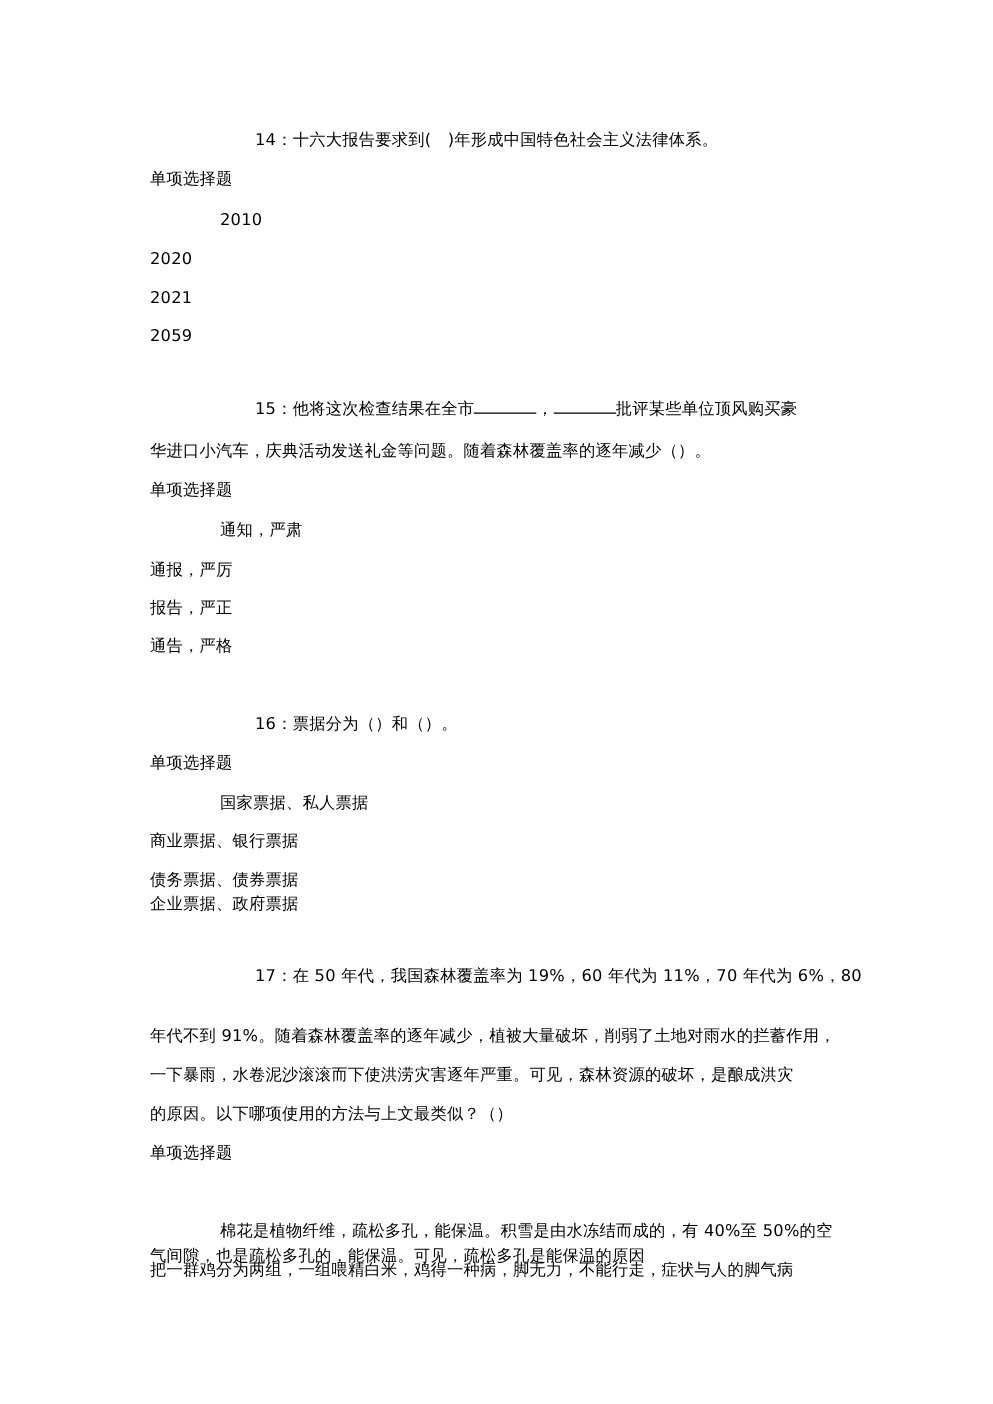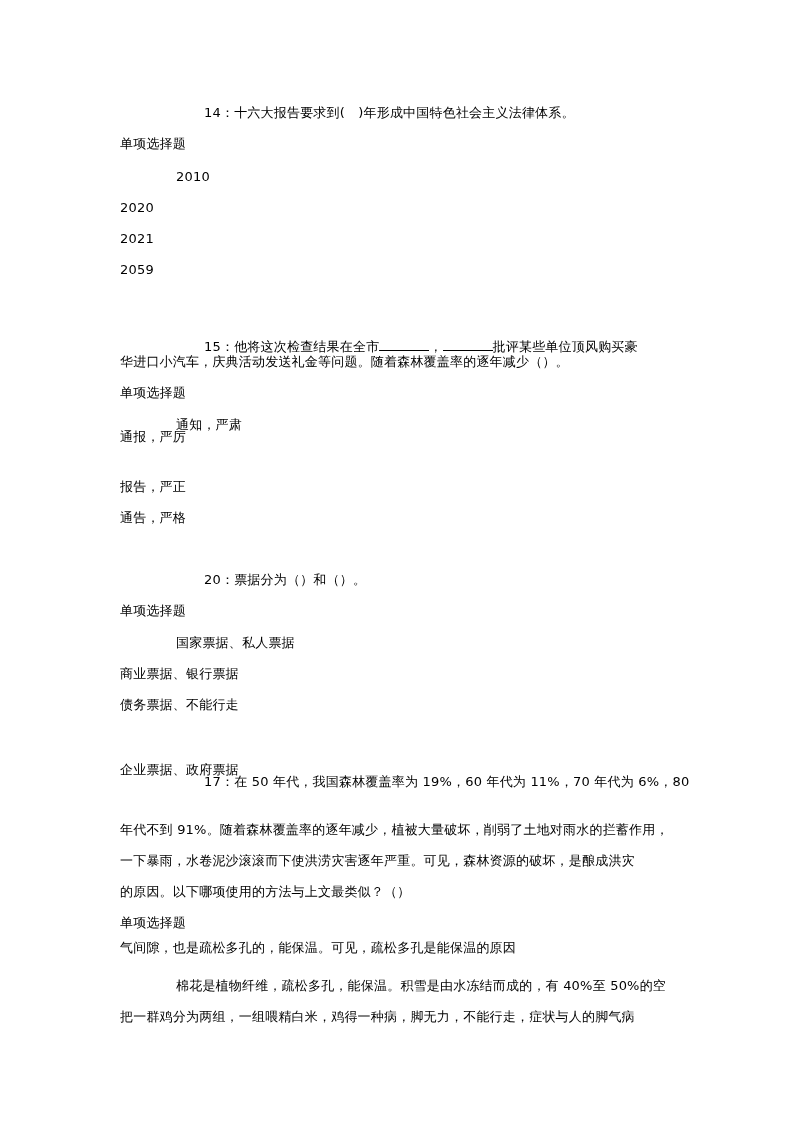--- a/index.html
+++ b/index.html
@@ -13,37 +13,37 @@
 </head>
 <body>
 
 <div class="line q" style="top:105px">14：十六大报告要求到(　)年形成中国特色社会主义法律体系。</div>
 <div class="line" style="top:136px">单项选择题</div>
 <div class="line opt1" style="top:169px">2010</div>
 <div class="line" style="top:200px">2020</div>
 <div class="line" style="top:231px">2021</div>
 <div class="line" style="top:262px">2059</div>
 
-<div class="line q" style="top:338px">
+<div class="line q" style="top:318px">
   <span>15：他将这次检查结果在全市</span><span class="blank"></span><span>，</span><span class="blank"></span><span>批评某些单位顶风购买豪</span>
 </div>
 <div class="line" style="top:354px">华进口小汽车，庆典活动发送礼金等问题。随着森林覆盖率的逐年减少（）。</div>
 <div class="line" style="top:385px">单项选择题</div>
 <div class="line opt1" style="top:417px">通知，严肃</div>
-<div class="line" style="top:429px">通报，严厉</div>
+<div class="line" style="top:449px">通报，严厉</div>
 <div class="line" style="top:479px">报告，严正</div>
 <div class="line" style="top:510px">通告，严格</div>
 
-<div class="line q" style="top:572px">20：票据分为（）和（）。</div>
+<div class="line q" style="top:572px">16：票据分为（）和（）。</div>
 <div class="line" style="top:603px">单项选择题</div>
 <div class="line opt1" style="top:635px">国家票据、私人票据</div>
 <div class="line" style="top:666px">商业票据、银行票据</div>
-<div class="line" style="top:697px">债务票据、不能行走</div>
-<div class="line" style="top:762px">企业票据、政府票据</div>
+<div class="line" style="top:697px">债务票据、债券票据</div>
+<div class="line" style="top:716px">企业票据、政府票据</div>
 
 <div class="line q" style="top:774px">17：在 50 年代，我国森林覆盖率为 19%，60 年代为 11%，70 年代为 6%，80</div>
 <div class="line" style="top:822px">年代不到 91%。随着森林覆盖率的逐年减少，植被大量破坏，削弱了土地对雨水的拦蓄作用，</div>
 <div class="line" style="top:853px">一下暴雨，水卷泥沙滚滚而下使洪涝灾害逐年严重。可见，森林资源的破坏，是酿成洪灾</div>
 <div class="line" style="top:884px">的原因。以下哪项使用的方法与上文最类似？（）</div>
 <div class="line" style="top:915px">单项选择题</div>
 <div class="line opt1" style="top:978px">棉花是植物纤维，疏松多孔，能保温。积雪是由水冻结而成的，有 40%至 50%的空</div>
-<div class="line" style="top:940px">气间隙，也是疏松多孔的，能保温。可见，疏松多孔是能保温的原因</div>
+<div class="line" style="top:998px">气间隙，也是疏松多孔的，能保温。可见，疏松多孔是能保温的原因</div>
 <div class="line" style="top:1009px">把一群鸡分为两组，一组喂精白米，鸡得一种病，脚无力，不能行走，症状与人的脚气病</div>
 
 </body></html>

